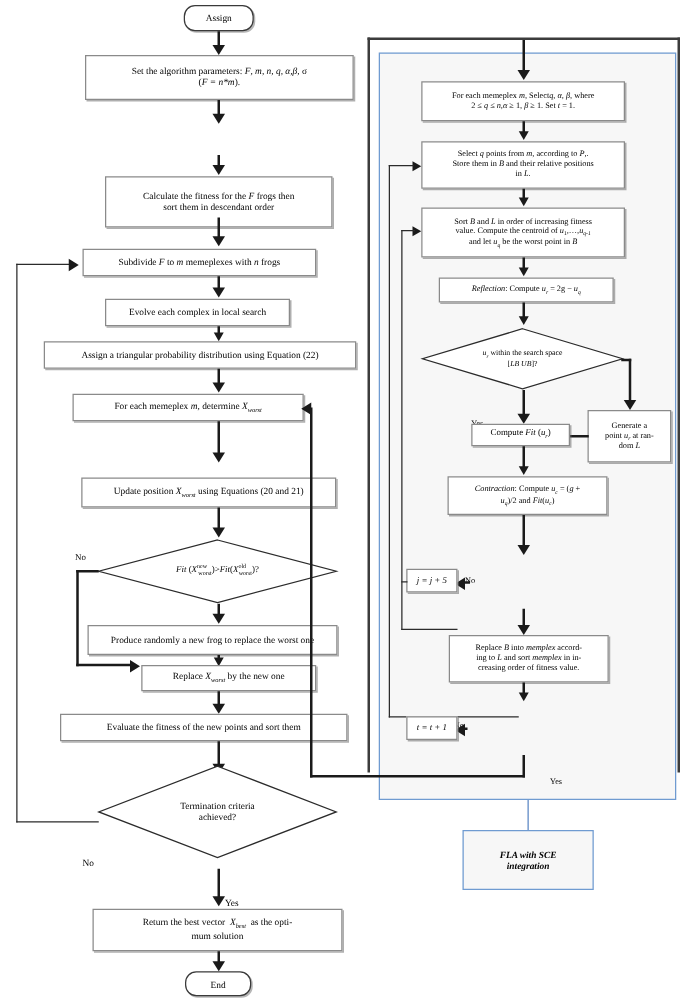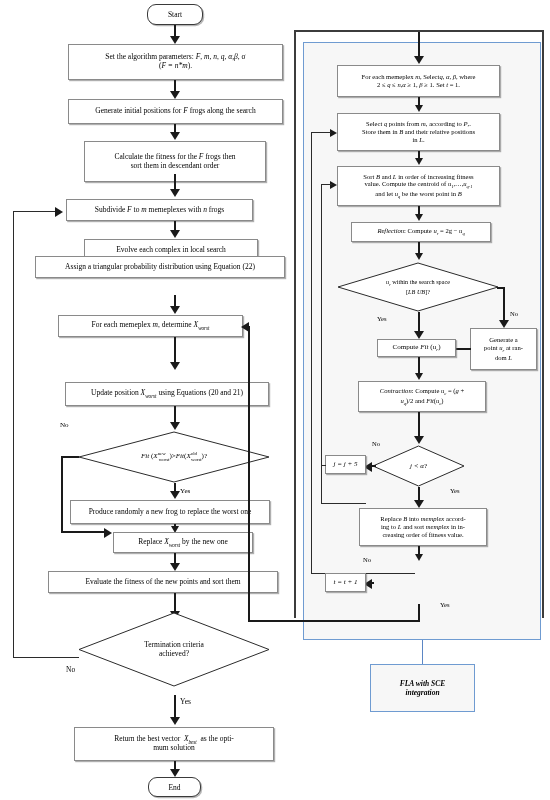--- a/index.html
+++ b/index.html
@@ -52,21 +52,21 @@
   .ln.blue { background: #5b86c4; }
   .ln.v.blue { width: 1.2px; }
 
   .arw { position: absolute; width: 0; height: 0; }
   .arw.down  { border-left: 5.5px solid transparent; border-right: 5.5px solid transparent; border-top: 8px solid #1a1a1a; }
   .arw.left  { border-top: 5.5px solid transparent; border-bottom: 5.5px solid transparent; border-right: 8px solid #1a1a1a; }
   .arw.right { border-top: 5.5px solid transparent; border-bottom: 5.5px solid transparent; border-left: 8px solid #1a1a1a; }
   .arw.sm.down  { border-left: 4.5px solid transparent; border-right: 4.5px solid transparent; border-top: 7px solid #1a1a1a; }
   .arw.sm.right { border-top: 4.5px solid transparent; border-bottom: 4.5px solid transparent; border-left: 7px solid #1a1a1a; }
 
-  .elabel { position: absolute; color: #000; white-space: nowrap; }
+  .elabel { position: absolute; color: #000; white-space: nowrap; margin-top: 21px; }
 
   
   .outer-frame {
     position: absolute;
     border: 2px solid #3c3c3c;
     border-top-color: #3c3c3c;
     background: transparent;
   }
   .sce-panel {
     position: absolute;
@@ -97,56 +97,53 @@
   <div class="outer-frame" style="left:294px; top:30px; width:250px; height:588px; border-bottom:none; border-left:2px solid #3c3c3c;"></div>
 
   <div class="sce-panel" style="left:303px; top:42px; width:238px; height:598px;"></div>
 
   <div class="ln v thin" style="left:311px; top:132px; height:442px;"></div>
   <div class="ln h thin" style="left:311px; top:573px; width:104px;"></div>
   <div class="ln v thin" style="left:321px; top:184px; height:320px;"></div>
   <div class="ln h thin" style="left:321px; top:503px; width:45px;"></div>
 
   <div class="terminator t75" style="left:147px; top:4px; width:56px; height:21px;">
-    <span>Start</span>
+    <span>Assign</span>
   </div>
   <div class="ln v" style="left:174px; top:25px; height:13px;"></div>
   <div class="arw down" style="left:169.5px; top:36px;"></div>
 
   <div class="node t75" style="left:68px; top:44px; width:215px; height:36px;">
     <span>Set the algorithm parameters: <i>F</i>, <i>m</i>, <i>n</i>, <i>q</i>, <i>α,β</i>, σ<br>(<i>F = n*m</i>).</span>
   </div>
   <div class="ln v" style="left:174px; top:80px; height:13px;"></div>
   <div class="arw down" style="left:169.5px; top:91px;"></div>
 
-  <div class="node t75" style="left:68px; top:99px; width:215px; height:25px;">
-    <span>Generate initial positions for <i>F</i> frogs along the search</span>
-  </div>
   <div class="ln v" style="left:174px; top:124px; height:10px;"></div>
   <div class="arw down" style="left:169.5px; top:132px;"></div>
 
   <div class="node t75" style="left:84px; top:141px; width:182px; height:41px;">
     <span>Calculate the fitness for the <i>F</i> frogs then<br>sort them in descendant order</span>
   </div>
   <div class="ln v" style="left:174px; top:174px; height:17px;"></div>
   <div class="arw down" style="left:169.5px; top:189px;"></div>
 
   <div class="node t75" style="left:66px; top:199px; width:187px; height:22px;">
     <span>Subdivide <i>F</i> to <i>m</i> memeplexes with <i>n</i> frogs</span>
   </div>
   <div class="ln v" style="left:174px; top:221px; height:11px;"></div>
   <div class="arw down" style="left:169.5px; top:230px;"></div>
 
-  <div class="node t75" style="left:84px; top:239px; width:174px; height:22px;">
+  <div class="node t75" style="left:84px; top:239px; width:148px; height:22px;">
     <span>Evolve each complex in local search</span>
   </div>
   <div class="ln v" style="left:174px; top:261px; height:7px;"></div>
   <div class="arw sm down" style="left:170.5px; top:266px;"></div>
 
-  <div class="node t75" style="left:35px; top:256px; width:250px; height:22px;">
+  <div class="node t75" style="left:35px; top:273px; width:250px; height:22px;">
     <span>Assign a triangular probability distribution using Equation (22)</span>
   </div>
   <div class="ln v" style="left:174px; top:295px; height:13px;"></div>
   <div class="arw down" style="left:169.5px; top:306px;"></div>
 
   <div class="node t75" style="left:58px; top:315px; width:185px; height:22px;">
     <span>For each memeplex <i>m</i>, determine <i>X<sub>worst</sub></i></span>
   </div>
   <div class="ln v" style="left:174px; top:337px; height:27px;"></div>
   <div class="arw down" style="left:169.5px; top:362px;"></div>
@@ -286,28 +283,20 @@
   </div>
   <div class="ln v" style="left:418px; top:357px; height:18px;"></div>
   <div class="arw sm down" style="left:414.5px; top:373px;"></div>
 
   <div class="node t65" style="left:358px; top:381px; width:128px; height:31px;">
     <span><i>Contraction</i>: Compute <i>u<sub>c</sub></i> = (<i>g</i> +<br><i>u<sub>q</sub></i>)/2 and <i>Fit</i>(<i>u<sub>c</sub></i>)</span>
   </div>
   <div class="ln v" style="left:418px; top:412px; height:26px;"></div>
   <div class="arw down" style="left:413.5px; top:436px;"></div>
 
-  <div class="diamond" style="left:372px; top:445px; width:93px; height:42px;">
-    <svg width="93" height="42" viewBox="0 0 93 42">
-      <polygon points="46.5,1 92,21 46.5,41 1,21" fill="#ffffff" stroke="#2b2b2b" stroke-width="1"></polygon>
-    </svg>
-    <span class="dlabel t7">
-      <span><i>j &lt; α</i>?</span>
-    </span>
-  </div>
   <div class="elabel t65" style="left:372px; top:440px;">No</div>
   <div class="elabel t65" style="left:450px; top:487px;">Yes</div>
 
   <div class="ln h" style="left:378px; top:465px; width:0px;"></div>
   <div class="arw left" style="left:364px; top:461.5px;"></div>
   <div class="ln h" style="left:370px; top:465px; width:6px;"></div>
 
   <div class="node t7" style="left:325px; top:455px; width:41px; height:19px;">
     <span><i>j = j + 5</i></span>
   </div>

